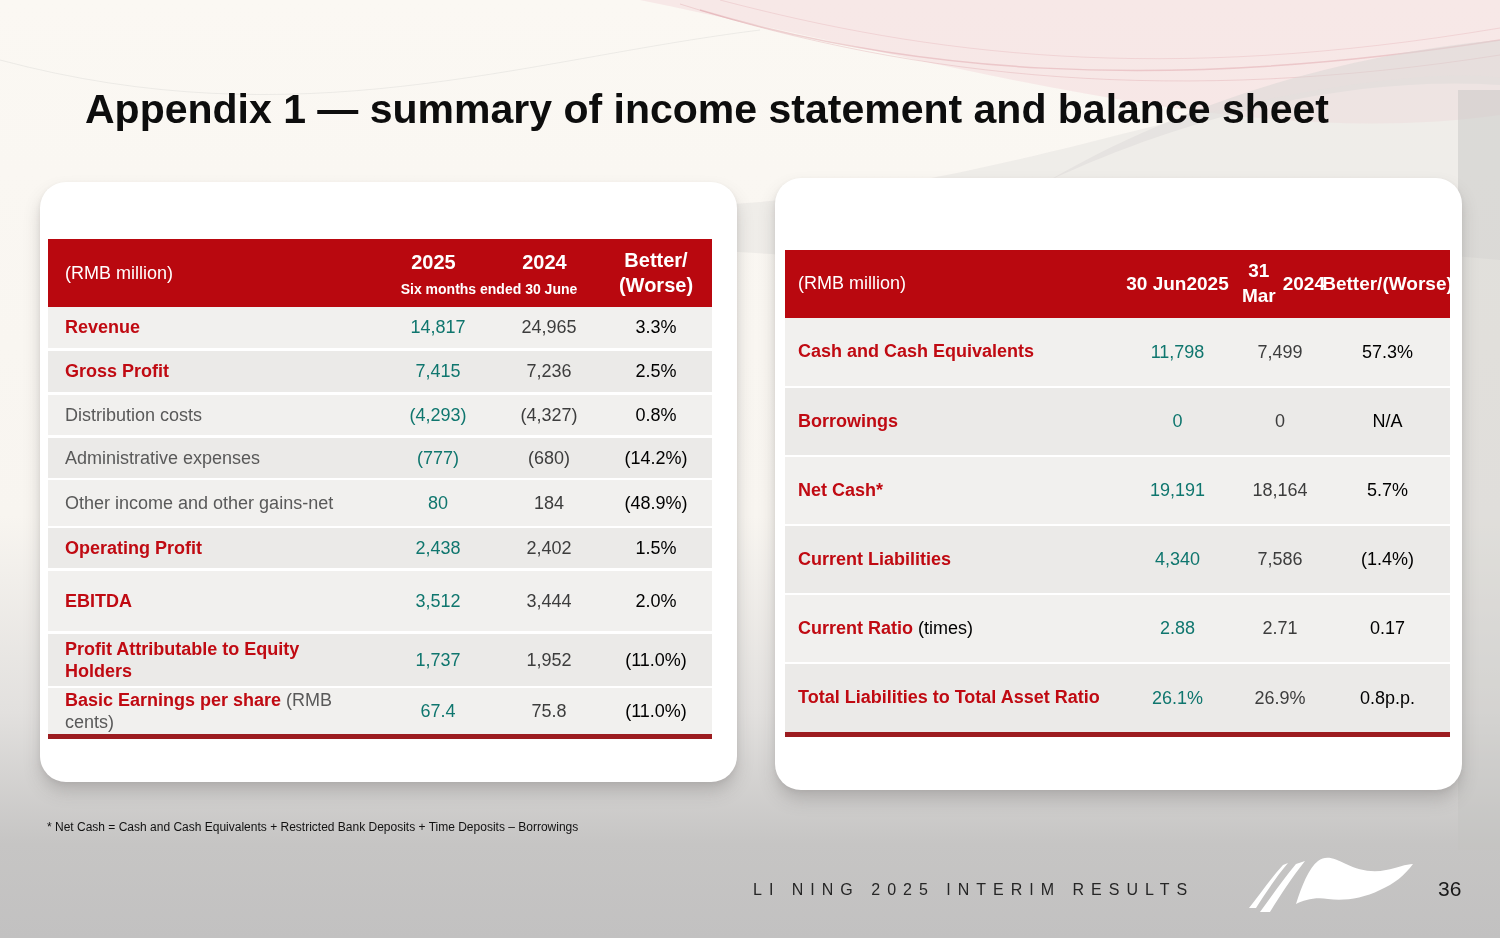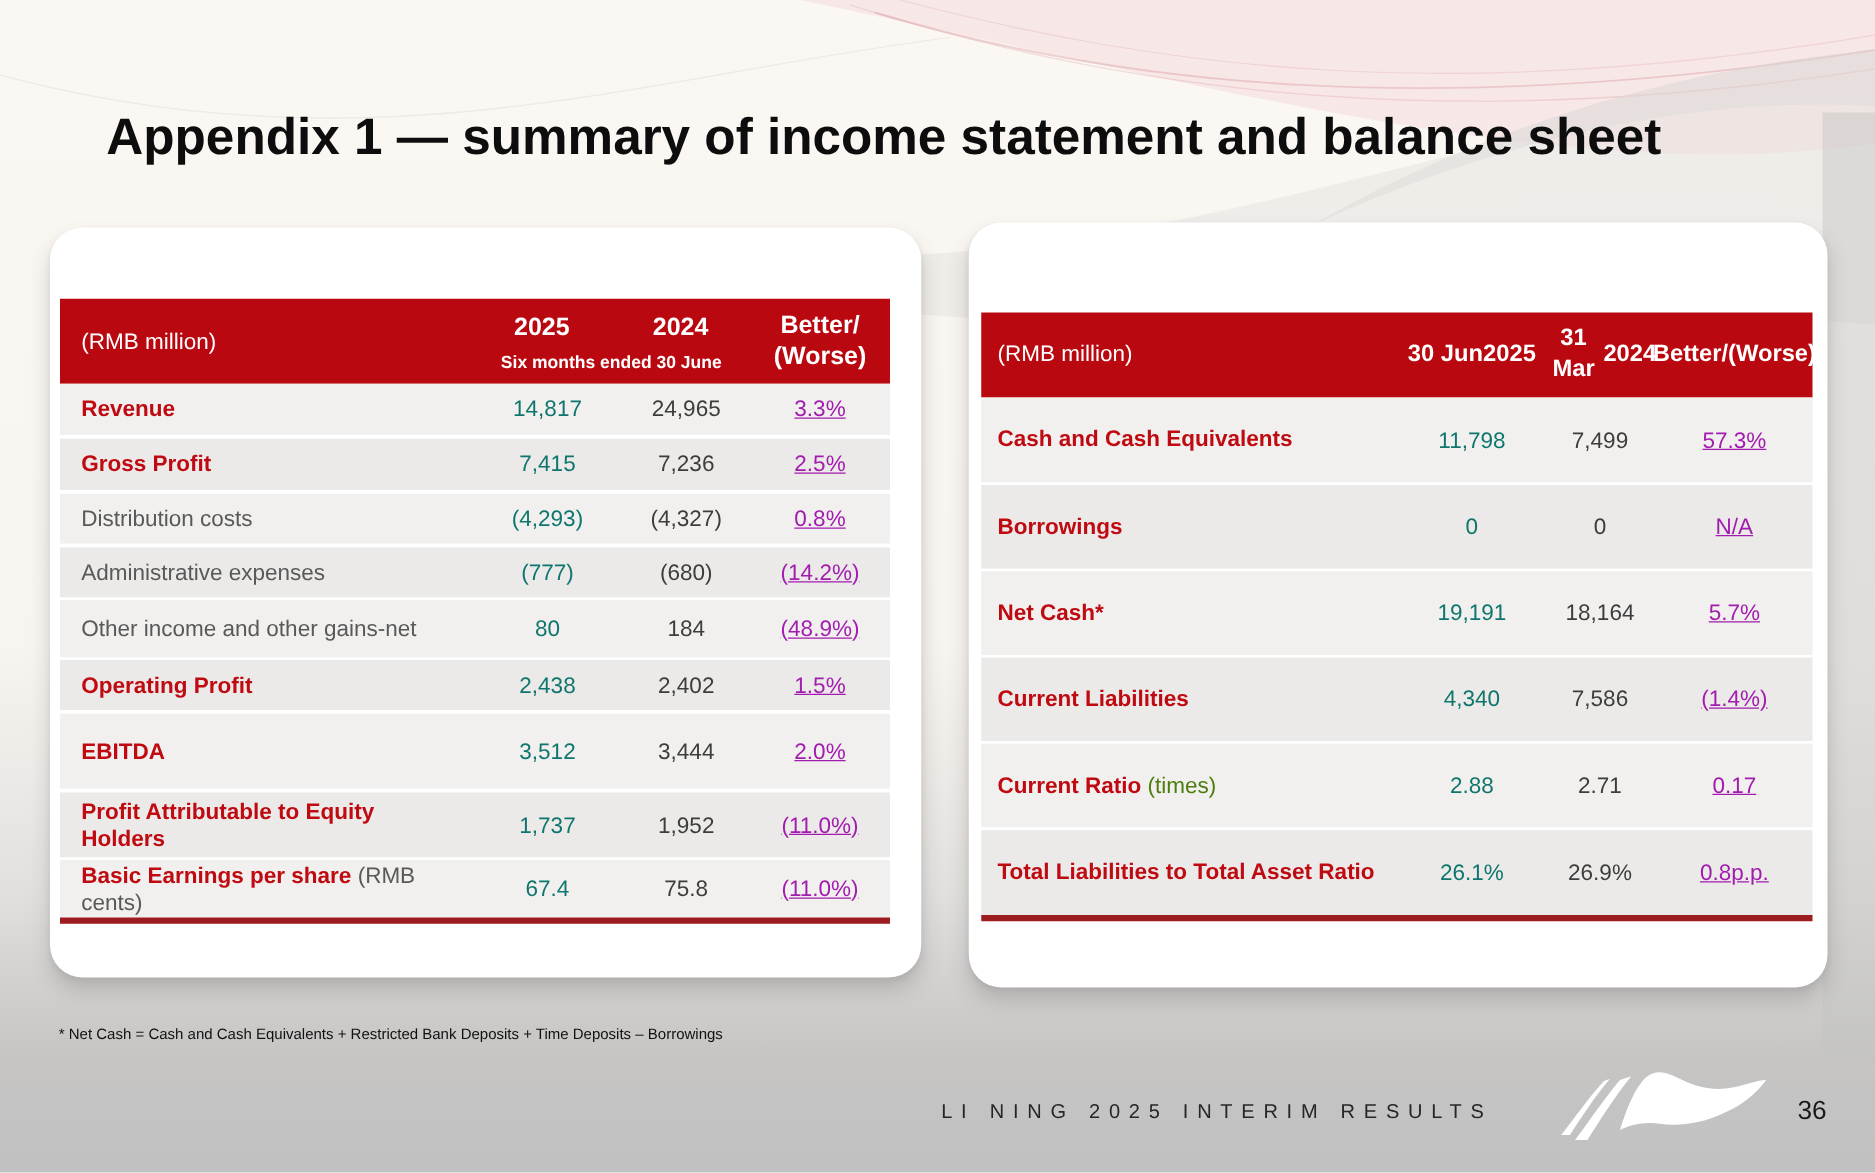--- a/index.html
+++ b/index.html
@@ -36,21 +36,21 @@
   .t-foot { height:5px; background:#9c1c20; }
 
   .c { display:flex; align-items:center; justify-content:center; text-align:center; }
   .c-label { justify-content:flex-start; text-align:left; }
 
   .lbl-red  { color:#c00a12; font-weight:bold; }
   .lbl-gray { color:#595959; font-weight:normal; }
   .sfx      { color:#595959; font-weight:normal; }
   .v-bold   { font-weight:normal; color:#0f766e; }
   .v-gray   { color:#3d3d3d; }
-  .v-red    { color:#a21caf; font-weight:normal;text-decoration:underline; }
+  .v-red    { color:#000000; font-weight:normal; }
 
   
   .income-table { left:8px; top:57px; width:664px; font-size:18px; }
   .income-table .c-label { width:330px; padding-left:17px; padding-right:8px; line-height:1.25; }
   .income-table .c-v1 { width:120px; }
   .income-table .c-v2 { width:102px; }
   .income-table .c-bw { width:112px; }
   .income-table .t-head { height:68px; }
   .income-head-mid { width:222px; display:flex; flex-direction:column; align-items:center; padding-top:2px; }
   .income-head-years { display:flex; width:100%; }
@@ -259,21 +259,21 @@
             <span class="lbl-red">Current Liabilities</span>
           </div>
         <div class="c c-v1 v-bold">4,340</div>
         <div class="c c-v2 v-gray">7,586</div>
         <div class="c c-bw v-red">(1.4%)</div>
       </div>
       <div class="row-gap" style="height:2px"></div>
 
       <div class="t-row" style="height:67px">
         <div class="c c-label">
-            <span><span class="lbl-red">Current Ratio</span><span class="sfx" style="color:#4d7c0f"> (times)</span></span>
+            <span><span class="lbl-red">Current Ratio</span><span class="sfx" style="color:#000000"> (times)</span></span>
           </div>
         <div class="c c-v1 v-bold">2.88</div>
         <div class="c c-v2 v-gray">2.71</div>
         <div class="c c-bw v-red">0.17</div>
       </div>
       <div class="row-gap" style="height:2px"></div>
 
       <div class="t-row alt" style="height:68px">
         <div class="c c-label">
             <span class="lbl-red">Total Liabilities to Total Asset Ratio</span>

